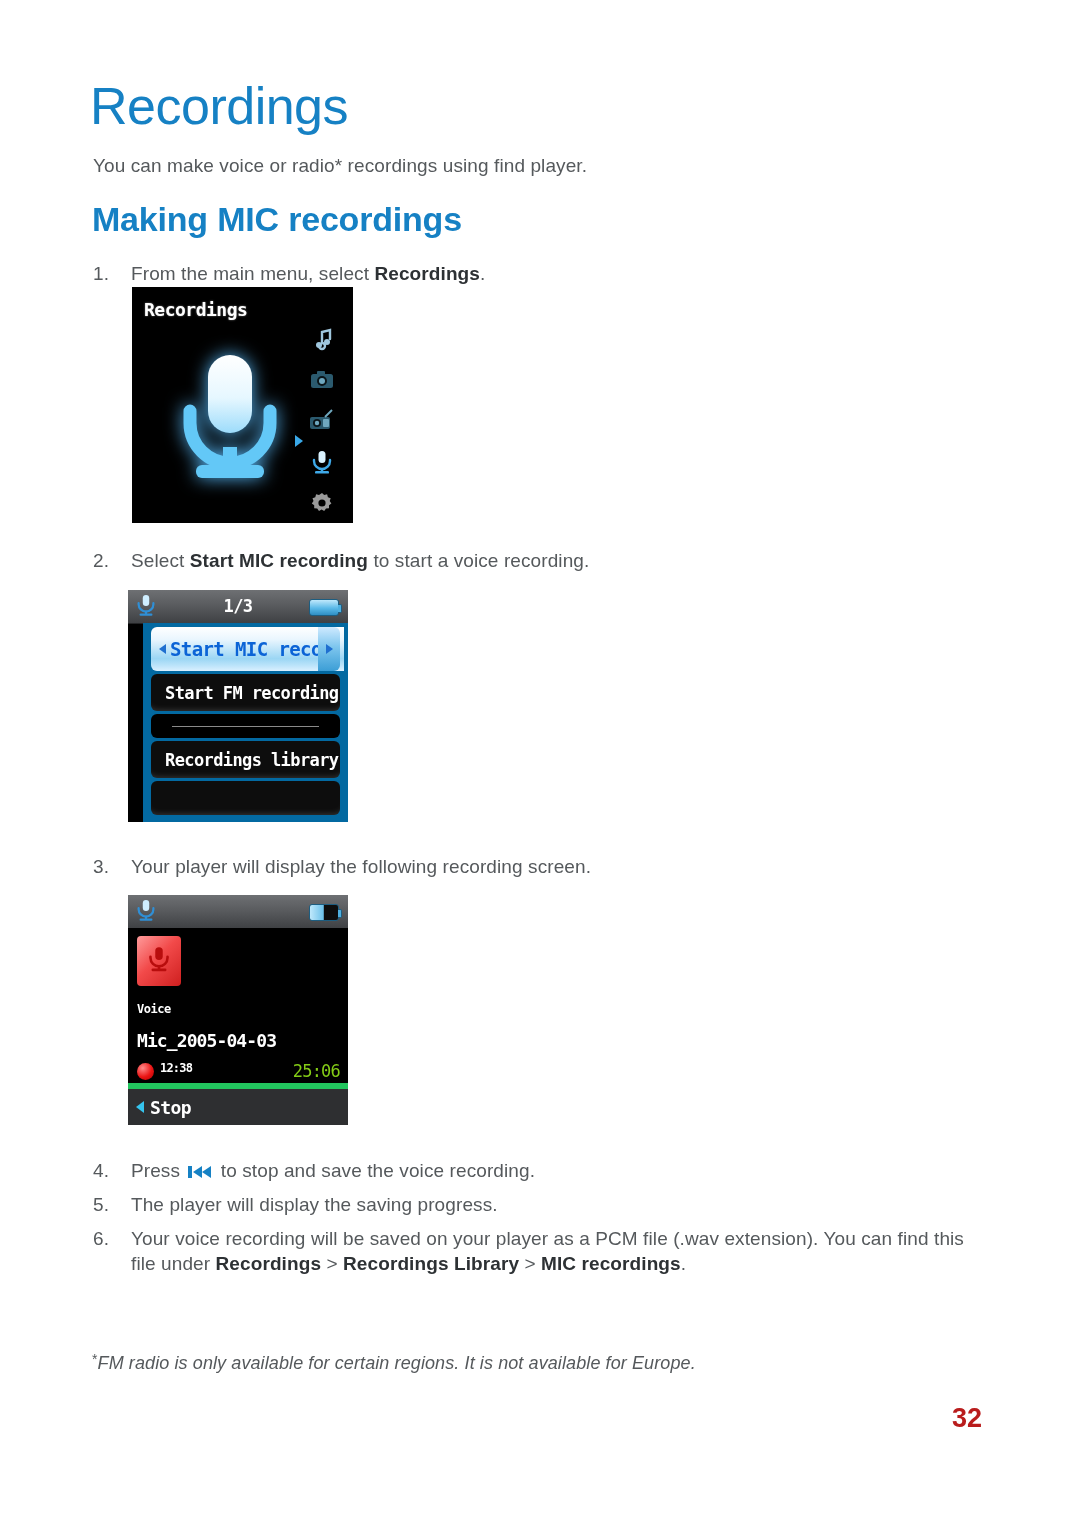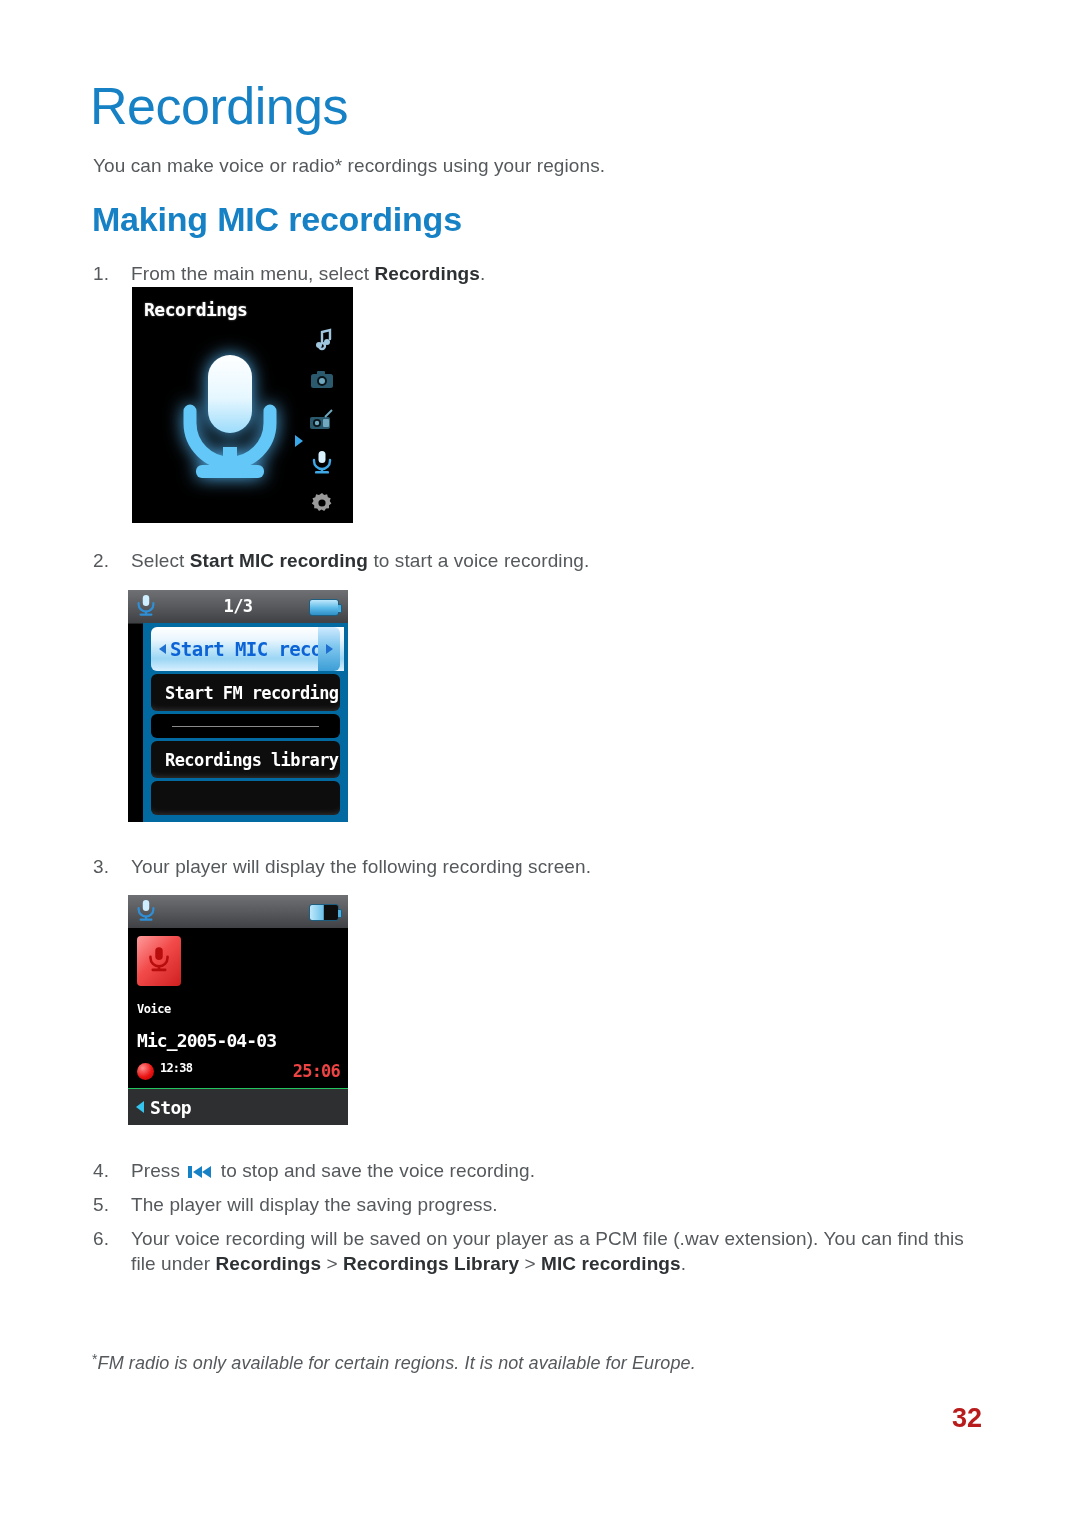--- a/index.html
+++ b/index.html
@@ -338,31 +338,31 @@
     position: absolute;
     left: 23px; top: 0;
     color: #ffffff;
     font-size: 12px;
     font-weight: 700;
     letter-spacing: -0.8px;
   }
   .rec-total {
     position: absolute;
     right: 0; top: 0;
-    color: #ef4444;
+    color: #84cc16;
     font-size: 17px;
-    font-weight: 700;
+    font-weight: 400;
     letter-spacing: -0.8px;
   }
   .bottombar {
     position: absolute;
     left: 0; right: 0; bottom: 0;
     height: 36px;
     background: #2e2f31;
-    border-top: 1px solid #22c55e;
+    border-top: 6px solid #22c55e;
     display: flex;
     align-items: center;
     padding-left: 8px;
   }
   .bottombar .lt {
     width: 0; height: 0;
     border-top: 6px solid transparent;
     border-bottom: 6px solid transparent;
     border-right: 8px solid #35c4ee;
     margin-right: 6px;
@@ -373,21 +373,21 @@
     font-weight: 700;
     letter-spacing: -0.6px;
   }
 </style>
 </head>
 <body>
 
 <div class="page">
 
   <div class="h1">Recordings</div>
-  <div class="intro">You can make voice or radio* recordings using your regions.</div>
+  <div class="intro">You can make voice or radio* recordings using find player.</div>
   <div class="h2">Making MIC recordings</div>
 
   <div class="step" style="left:93px; top:261px; width:860px;">
     <span class="num">1.</span>
     <span class="body"><span>From the main menu, select </span><b>Recordings</b><span>.</span></span>
   </div>
 
   <div class="screen" id="screen1">
     <div class="title">Recordings</div>
 

